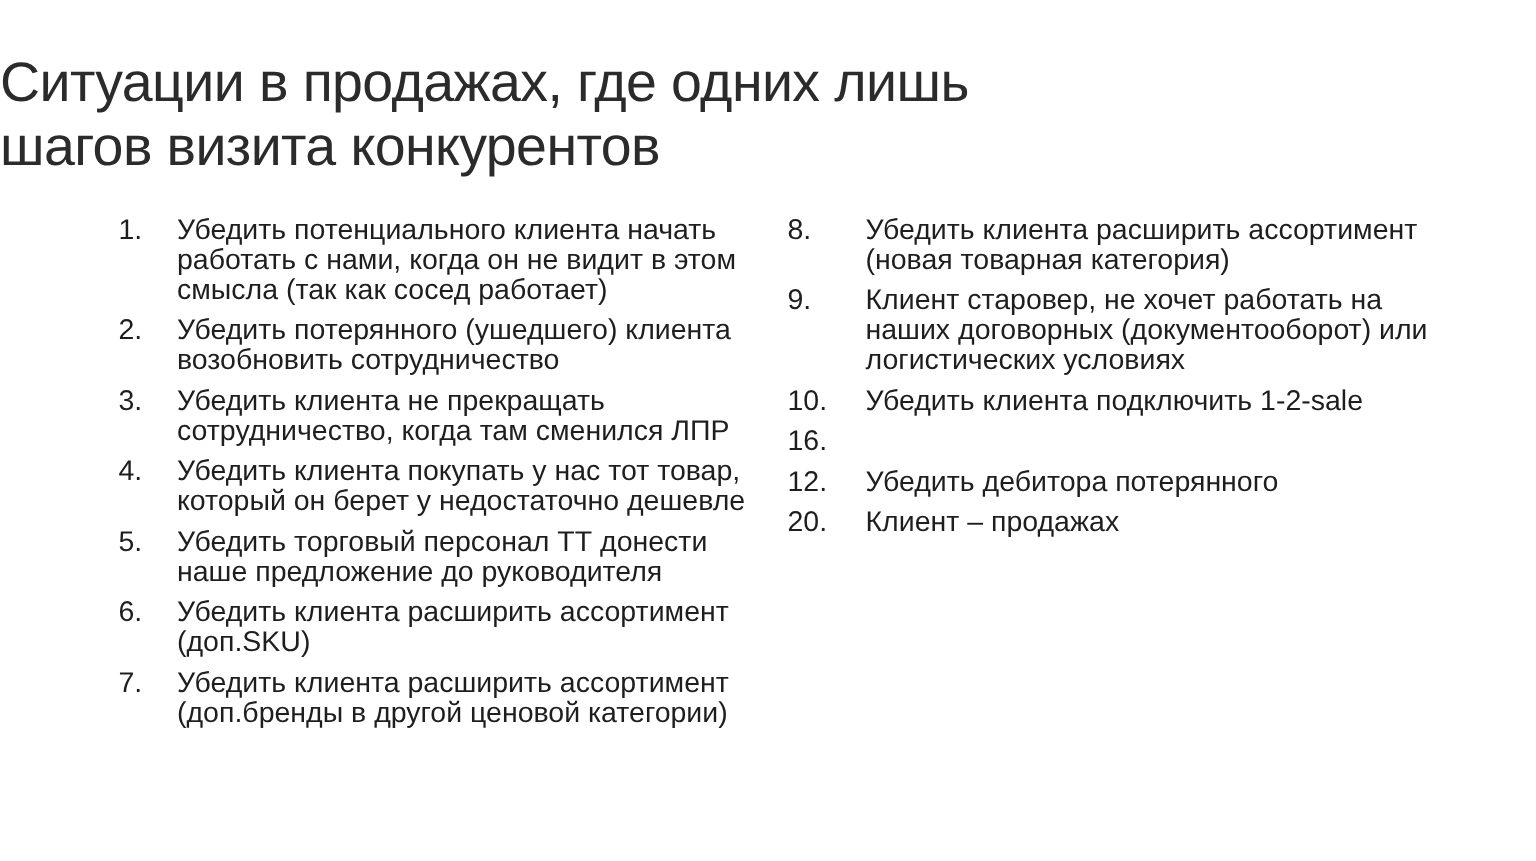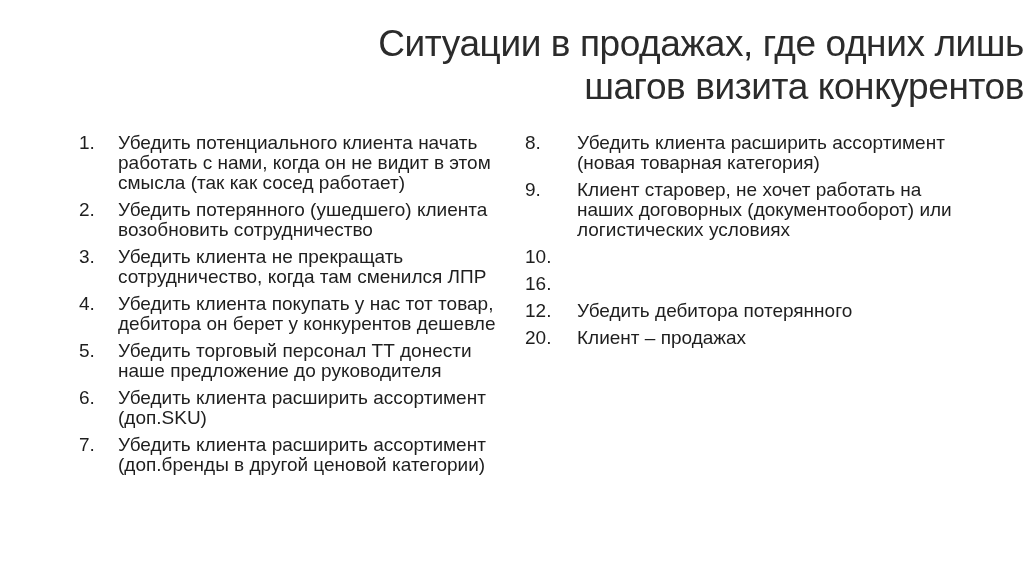--- a/index.html
+++ b/index.html
@@ -5,22 +5,22 @@
   html, body { margin: 0; padding: 0; background: #ffffff; }
   .slide {
     position: relative;
     width: 1024px;
     height: 574px;
     background: #ffffff;
     overflow: hidden;
     font-family: "Liberation Sans", sans-serif;
   }
   .title {
-    padding-top: 22px;
-    text-align: right;
+    padding-top: 33px;
+    text-align: left;
     font-size: 37px;
     line-height: 43px;
     font-weight: 400;
     color: #2b2b2b;
     letter-spacing: -0.4px;
   }
   .columns {
     display: flex;
     padding-left: 79px;
     margin-top: 25px;
@@ -57,21 +57,21 @@
         <div class="item">
           <span class="num">2.</span>
           <span class="text"><span class="u">Убедить </span><span>потерянного (ушедшего) клиента возобновить сотрудничество</span></span>
         </div>
         <div class="item">
           <span class="num">3.</span>
           <span class="text"><span class="u"></span><span>Убедить клиента не прекращать сотрудничество, когда там сменился ЛПР</span></span>
         </div>
         <div class="item">
           <span class="num">4.</span>
-          <span class="text"><span class="u"></span><span>Убедить клиента покупать у нас тот товар, дебитора он берет у конкурентов дешевле</span></span>
+          <span class="text"><span class="u"></span><span>Убедить клиента покупать у нас тот товар, который он берет у недостаточно дешевле</span></span>
         </div>
         <div class="item">
           <span class="num">5.</span>
           <span class="text"><span class="u"></span><span>Убедить торговый персонал ТТ донести наше предложение до руководителя</span></span>
         </div>
         <div class="item">
           <span class="num">6.</span>
           <span class="text"><span class="u"></span><span>Убедить клиента расширить ассортимент (доп.SKU)</span></span>
         </div>
         <div class="item">
@@ -83,20 +83,21 @@
         <div class="item">
           <span class="num">8.</span>
           <span class="text"><span class="u"></span><span>Убедить клиента расширить ассортимент (новая товарная категория)</span></span>
         </div>
         <div class="item">
           <span class="num">9.</span>
           <span class="text"><span class="u"></span><span>Клиент старовер, не хочет работать на наших договорных (документооборот) или логистических условиях</span></span>
         </div>
         <div class="item">
           <span class="num">10.</span>
+          <span class="text"><span class="u"></span><span>Убедить клиента подключить 1-2-sale</span></span>
         </div>
         <div class="item">
           <span class="num">16.</span>
         </div>
         <div class="item">
           <span class="num">12.</span>
           <span class="text"><span class="u"></span><span>Убедить дебитора потерянного</span></span>
         </div>
         <div class="item">
           <span class="num">20.</span>

